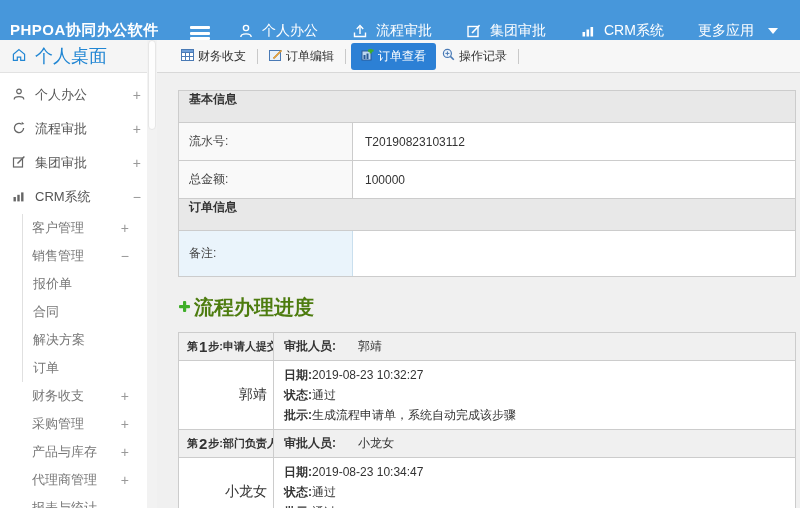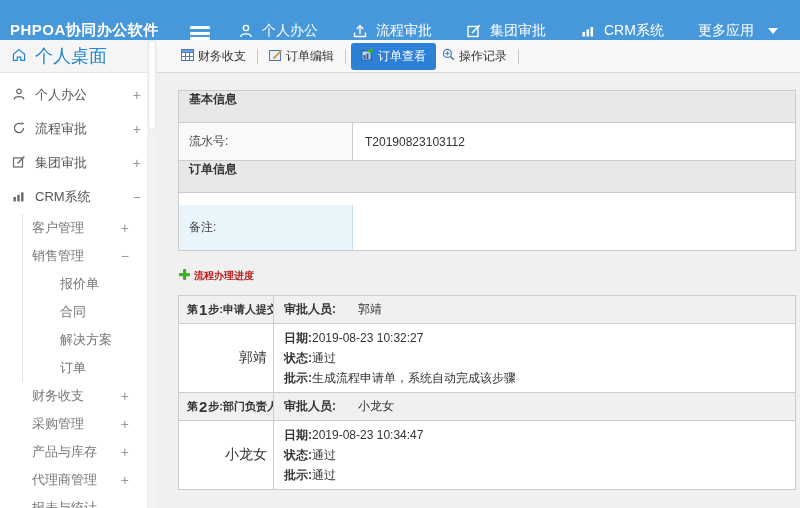--- a/index.html
+++ b/index.html
@@ -19,21 +19,21 @@
   
   .app-body { display:flex; height:468px; }
 
   
   .sidebar { position:relative; width:157px; background:#fff; flex:none; }
   .desk { height:33px; background:#f5f5f5; border-bottom:1px solid #e2e2e2; display:flex; align-items:center; gap:9px; padding-left:12px; color:#2186d3; font-size:18px; cursor:pointer; }
   .menu { padding-top:5px; }
   .m-row { display:flex; align-items:center; cursor:pointer; color:#555; font-size:13px; }
   .m-row.lv1 { height:34px; padding-left:12px; gap:9px; }
   .m-row.lv2 { height:28px; padding-left:32px; color:#777; }
-  .m-row.lv3 { height:28px; padding-left:60px; color:#777; }
+  .m-row.lv3 { height:28px; padding-left:33px; color:#777; }
   .expander { margin-left:auto; color:#999; font-size:14px; line-height:1; }
   .m-row.lv1 .expander { margin-right:16px; }
   .m-row.lv2 .expander { margin-right:28px; }
   .tree-line { position:absolute; left:22px; top:174px; width:1px; height:168px; background:#e0e0e0; }
   .scroll-track { position:absolute; right:0; top:0; bottom:0; width:10px; background:#f2f2f2; }
   .scroll-thumb { position:absolute; top:0; left:1px; width:8px; height:90px; background:#fdfdfd; border:1px solid #e6e6e6; border-radius:4px; }
 
   
   .main { flex:1; background:#f0f0f0; display:flex; flex-direction:column; }
   .tabbar { height:33px; background:#f7f7f7; border-bottom:1px solid #d8d8d8; display:flex; align-items:center; padding-left:18px; flex:none; }
@@ -43,26 +43,26 @@
 
   .content { padding:17px 4px 0 21px; overflow:hidden; }
 
   
   .info-table { width:618px; background:#fff; border:1px solid #ccc; }
   .sec-header { height:32px; background:#e8e8e8; border-bottom:1px solid #ccc; display:flex; padding-left:10px; font-weight:bold; color:#333; }
   .irow { display:flex; border-bottom:1px solid #ccc; }
   .irow:last-child { border-bottom:none; }
   .cl { width:174px; background:#f9f9f9; border-right:1px solid #ccc; display:flex; align-items:center; padding-left:10px; height:37px; color:#444; }
   .cv { flex:1; display:flex; align-items:center; padding-left:12px; background:#fff; }
-  .irow.tall .cl, .irow.tall .cv { height:45px;margin-top:12px; }
+  .irow.tall .cl, .irow.tall .cv { height:45px; }
   .cl.remark { background:#eaf4fb; border-right:1px solid #c9dfee; }
 
   
   .proc-heading { margin:17px 0 11px; display:flex; align-items:center; gap:3px; }
-  .proc-heading .title { font-size:10px; font-weight:bold; color:#b91c1c; }
+  .proc-heading .title { font-size:20px; font-weight:bold; color:#4d7c0f; }
 
   
   .proc-table { width:618px; background:#fff; border:1px solid #ccc; }
   .step-header { display:flex; background:#f0f0f0; border-bottom:1px solid #ccc; }
   .sc1 { width:95px; border-right:1px solid #ccc; padding:5px 4px 5px 8px; font-weight:bold; font-size:11px; display:flex; align-items:center; white-space:nowrap; overflow:hidden; }
   .sc1 .num { font-size:15px; padding:0 1px; }
   .sc2 { flex:1; padding:5px 10px; display:flex; align-items:center; }
   .sc2 b { margin-right:22px; }
   .step-detail { display:flex; border-bottom:1px solid #ccc; }
   .step-detail:last-child { border-bottom:none; }
@@ -262,20 +262,24 @@
     <div class="content">
 
       <section class="info-table">
         <div class="sec-header">
           <span>基本信息</span>
         </div>
         <div class="irow">
           <div class="cl">流水号:</div>
           <div class="cv">T20190823103112</div>
         </div>
+        <div class="irow">
+          <div class="cl">总金额:</div>
+          <div class="cv">100000</div>
+        </div>
         <div class="sec-header">
           <span>订单信息</span>
         </div>
         <div class="irow tall">
           <div class="cl remark">备注:</div>
           <div class="cv"></div>
         </div>
       </section>
 
       <div class="proc-heading">

